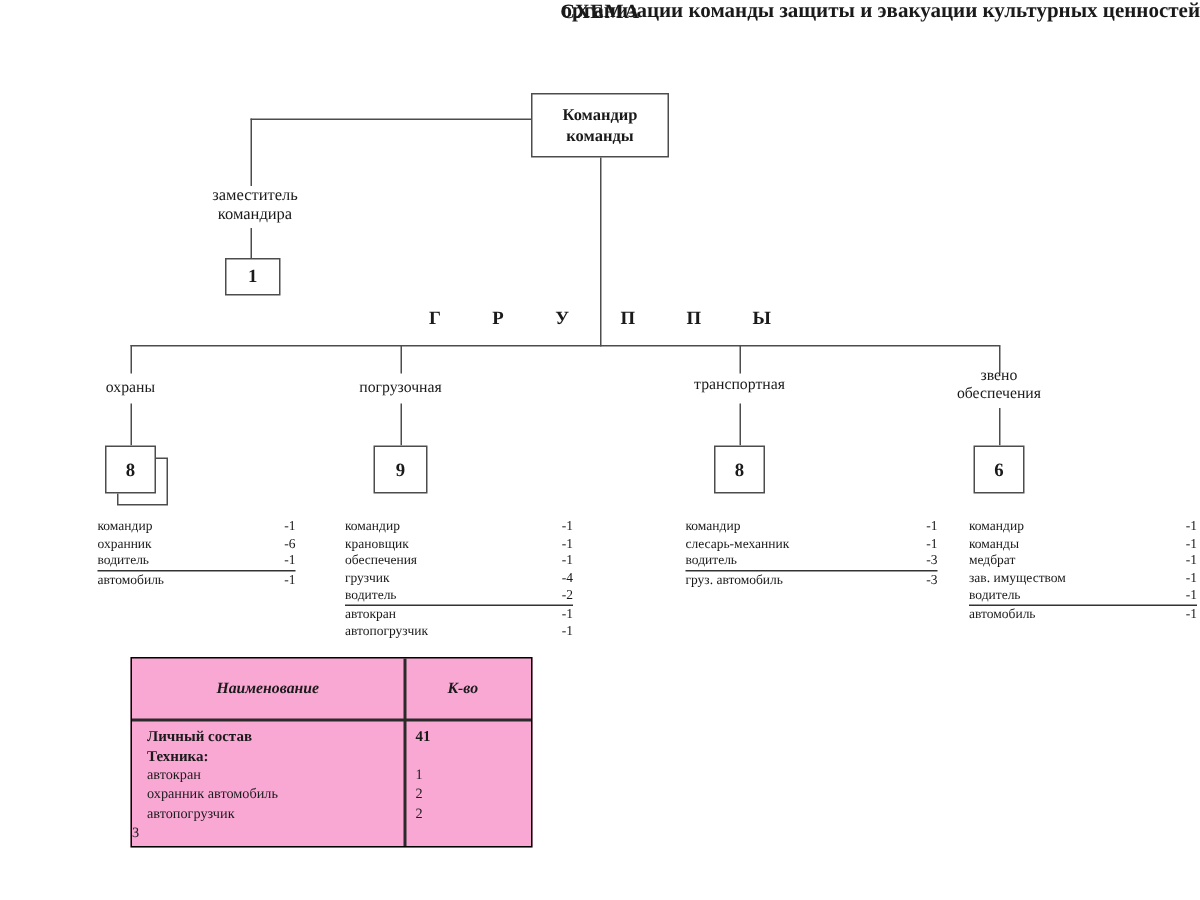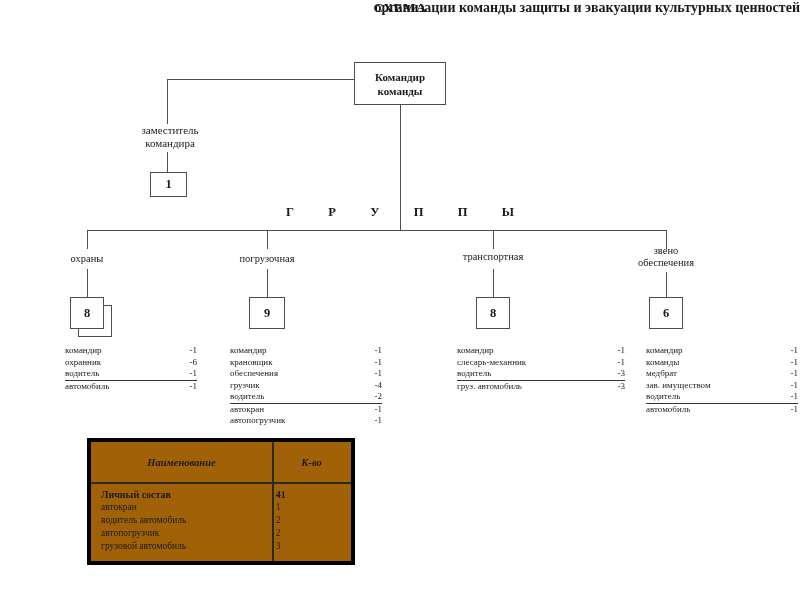--- a/index.html
+++ b/index.html
@@ -37,21 +37,21 @@
   .glabel-4{left:616px;top:245px;width:100px;}
 
   .roles{position:absolute;top:345px;font-size:9px;line-height:11.5px;}
   .roles-1{left:65px;width:132px;}
   .roles-2{left:230px;width:152px;}
   .roles-3{left:457px;width:168px;}
   .roles-4{left:646px;width:152px;}
   .role-row{display:flex;justify-content:space-between;}
   .role-row.sep{border-bottom:1px solid #333;}
 
-  .sum-table{position:absolute;left:87px;top:438px;width:268px;height:127px;border:4px solid #000000;background:#a16207;}
+  .sum-table{position:absolute;left:87px;top:438px;width:268px;height:127px;border:1px solid #000000;background:#f9a8d4;}
   .sum-divider{position:absolute;left:181px;top:0;bottom:0;width:1.5px;background:#2a2a2a;}
   .sum-head{position:absolute;left:0;top:0;width:100%;height:40px;display:flex;align-items:center;font-style:italic;font-weight:bold;font-size:10.5px;}
   .sum-head .h-name{width:181px;text-align:center;}
   .sum-head .h-qty{width:79px;text-align:center;font-style:italic;}
   .sum-headline{position:absolute;left:0;top:40px;width:100%;height:2px;background:#2a2a2a;}
   .sum-body{position:absolute;left:0;top:46px;width:100%;}
   .t-row{display:flex;font-size:9.5px;line-height:13px;}
   .t-row.bold{font-weight:bold;font-size:10px;}
   .t-name{width:203px;padding-left:10px;}
   .t-val{width:83px;text-align:left;}
@@ -220,34 +220,34 @@
       <div class="h-name">Наименование</div>
       <div class="h-qty">К-во</div>
     </div>
     <div class="sum-headline"></div>
     <div class="sum-body">
         <div class="t-row bold">
           <div class="t-name">Личный состав</div>
           <div class="t-val">41</div>
         </div>
         <div class="t-row bold">
+          <div class="t-name">Техника:</div>
           <div class="t-val"></div>
         </div>
         <div class="t-row">
           <div class="t-name">автокран</div>
           <div class="t-val">1</div>
         </div>
         <div class="t-row">
-          <div class="t-name">водитель автомобиль</div>
+          <div class="t-name">охранник автомобиль</div>
           <div class="t-val">2</div>
         </div>
         <div class="t-row">
           <div class="t-name">автопогрузчик</div>
           <div class="t-val">2</div>
         </div>
         <div class="t-row">
-          <div class="t-name">грузовой автомобиль</div>
           <div class="t-val">3</div>
         </div>
       </div>
   </div>
 
 </div>
 
 </body></html>

